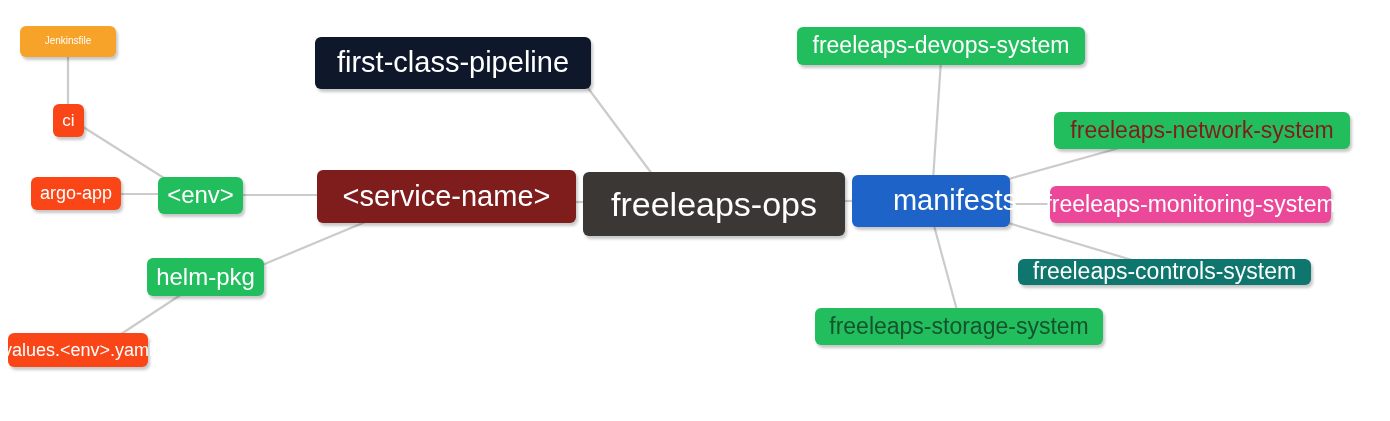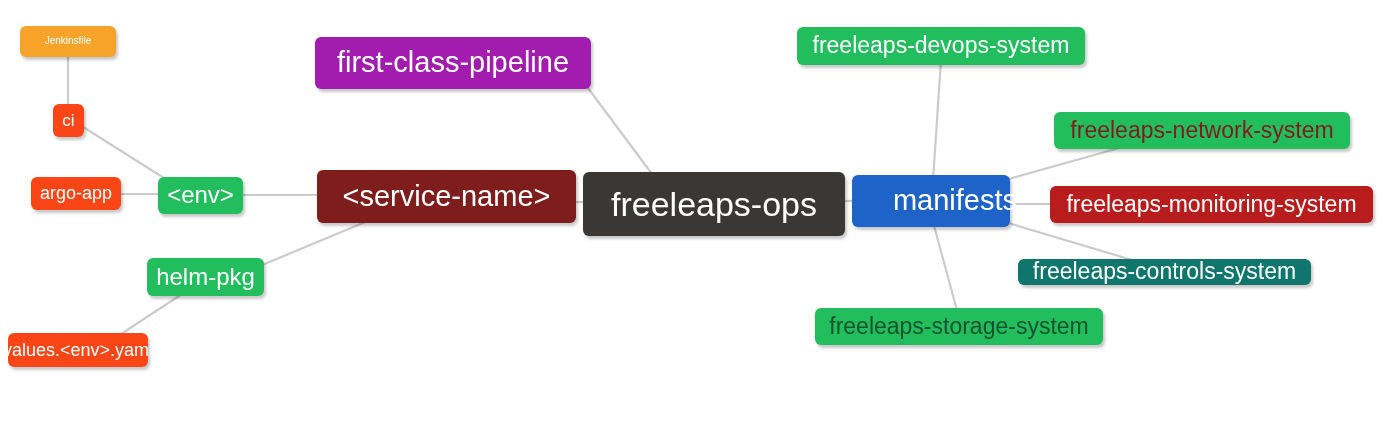--- a/index.html
+++ b/index.html
@@ -76,39 +76,39 @@
       </div>
       <div class="node" style="left: 158px; top: 177px; width: 85px; height: 37px; background: rgb(34, 190, 94);">
         <span class="node-label" style="font-size: 24px; color: rgb(255, 255, 255);">&lt;env&gt;</span>
       </div>
       <div class="node" style="left: 147px; top: 258px; width: 117px; height: 38px; background: rgb(34, 190, 94);">
         <span class="node-label" style="font-size: 24px; color: rgb(255, 255, 255);">helm-pkg</span>
       </div>
       <div class="node" style="left: 8px; top: 333px; width: 140px; height: 34px; background: rgb(250, 70, 22);">
         <span class="node-label" style="font-size: 18px; color: rgb(255, 255, 255);">values.&lt;env&gt;.yaml</span>
       </div>
-      <div class="node" style="left: 315px; top: 37px; width: 276px; height: 52px; background: #a21caf;">
+      <div class="node" style="left: 315px; top: 37px; width: 276px; height: 52px; background: #0f172a;">
         <span class="node-label" style="font-size: 29px; color: rgb(255, 255, 255);">first-class-pipeline</span>
       </div>
       <div class="node" style="left: 317px; top: 170px; width: 259px; height: 53px; background: #7f1d1d;">
         <span class="node-label" style="font-size: 29px; color: rgb(255, 255, 255);">&lt;service-name&gt;</span>
       </div>
       <div class="node" style="left: 583px; top: 172px; width: 262px; height: 64px; background: rgb(59, 55, 52);">
         <span class="node-label" style="font-size: 34px; color: rgb(255, 255, 255);">freeleaps-ops</span>
       </div>
       <div class="node" style="left: 852px; top: 175px; width: 158px; height: 52px; background: rgb(30, 99, 200); padding-left: 48px;">
         <span class="node-label" style="font-size: 29px; color: rgb(255, 255, 255);">manifests</span>
       </div>
       <div class="node" style="left: 797px; top: 27px; width: 288px; height: 38px; background: rgb(34, 190, 94);">
         <span class="node-label" style="font-size: 23px; color: rgb(255, 255, 255);">freeleaps-devops-system</span>
       </div>
       <div class="node" style="left: 1054px; top: 112px; width: 296px; height: 37px; background: rgb(34, 190, 94);">
         <span class="node-label" style="font-size: 23px; color: #7f1d1d;">freeleaps-network-system</span>
       </div>
-      <div class="node" style="left: 1050px; top: 186px; width: 323px; height: 37px; background: #b91c1c;">
+      <div class="node" style="left: 1050px; top: 186px; width: 281px; height: 37px; background: #ec4899;">
         <span class="node-label" style="font-size: 23px; color: rgb(255, 255, 255);">freeleaps-monitoring-system</span>
       </div>
       <div class="node" style="left: 1018px; top: 259px; width: 293px; height: 26px; background: #0f766e;">
         <span class="node-label" style="font-size: 23px; color: rgb(255, 255, 255);">freeleaps-controls-system</span>
       </div>
       <div class="node" style="left: 815px; top: 308px; width: 288px; height: 37px; background: rgb(34, 190, 94);">
         <span class="node-label" style="font-size: 23px; color: #14532d;">freeleaps-storage-system</span>
       </div>
     </div>
 </div>

